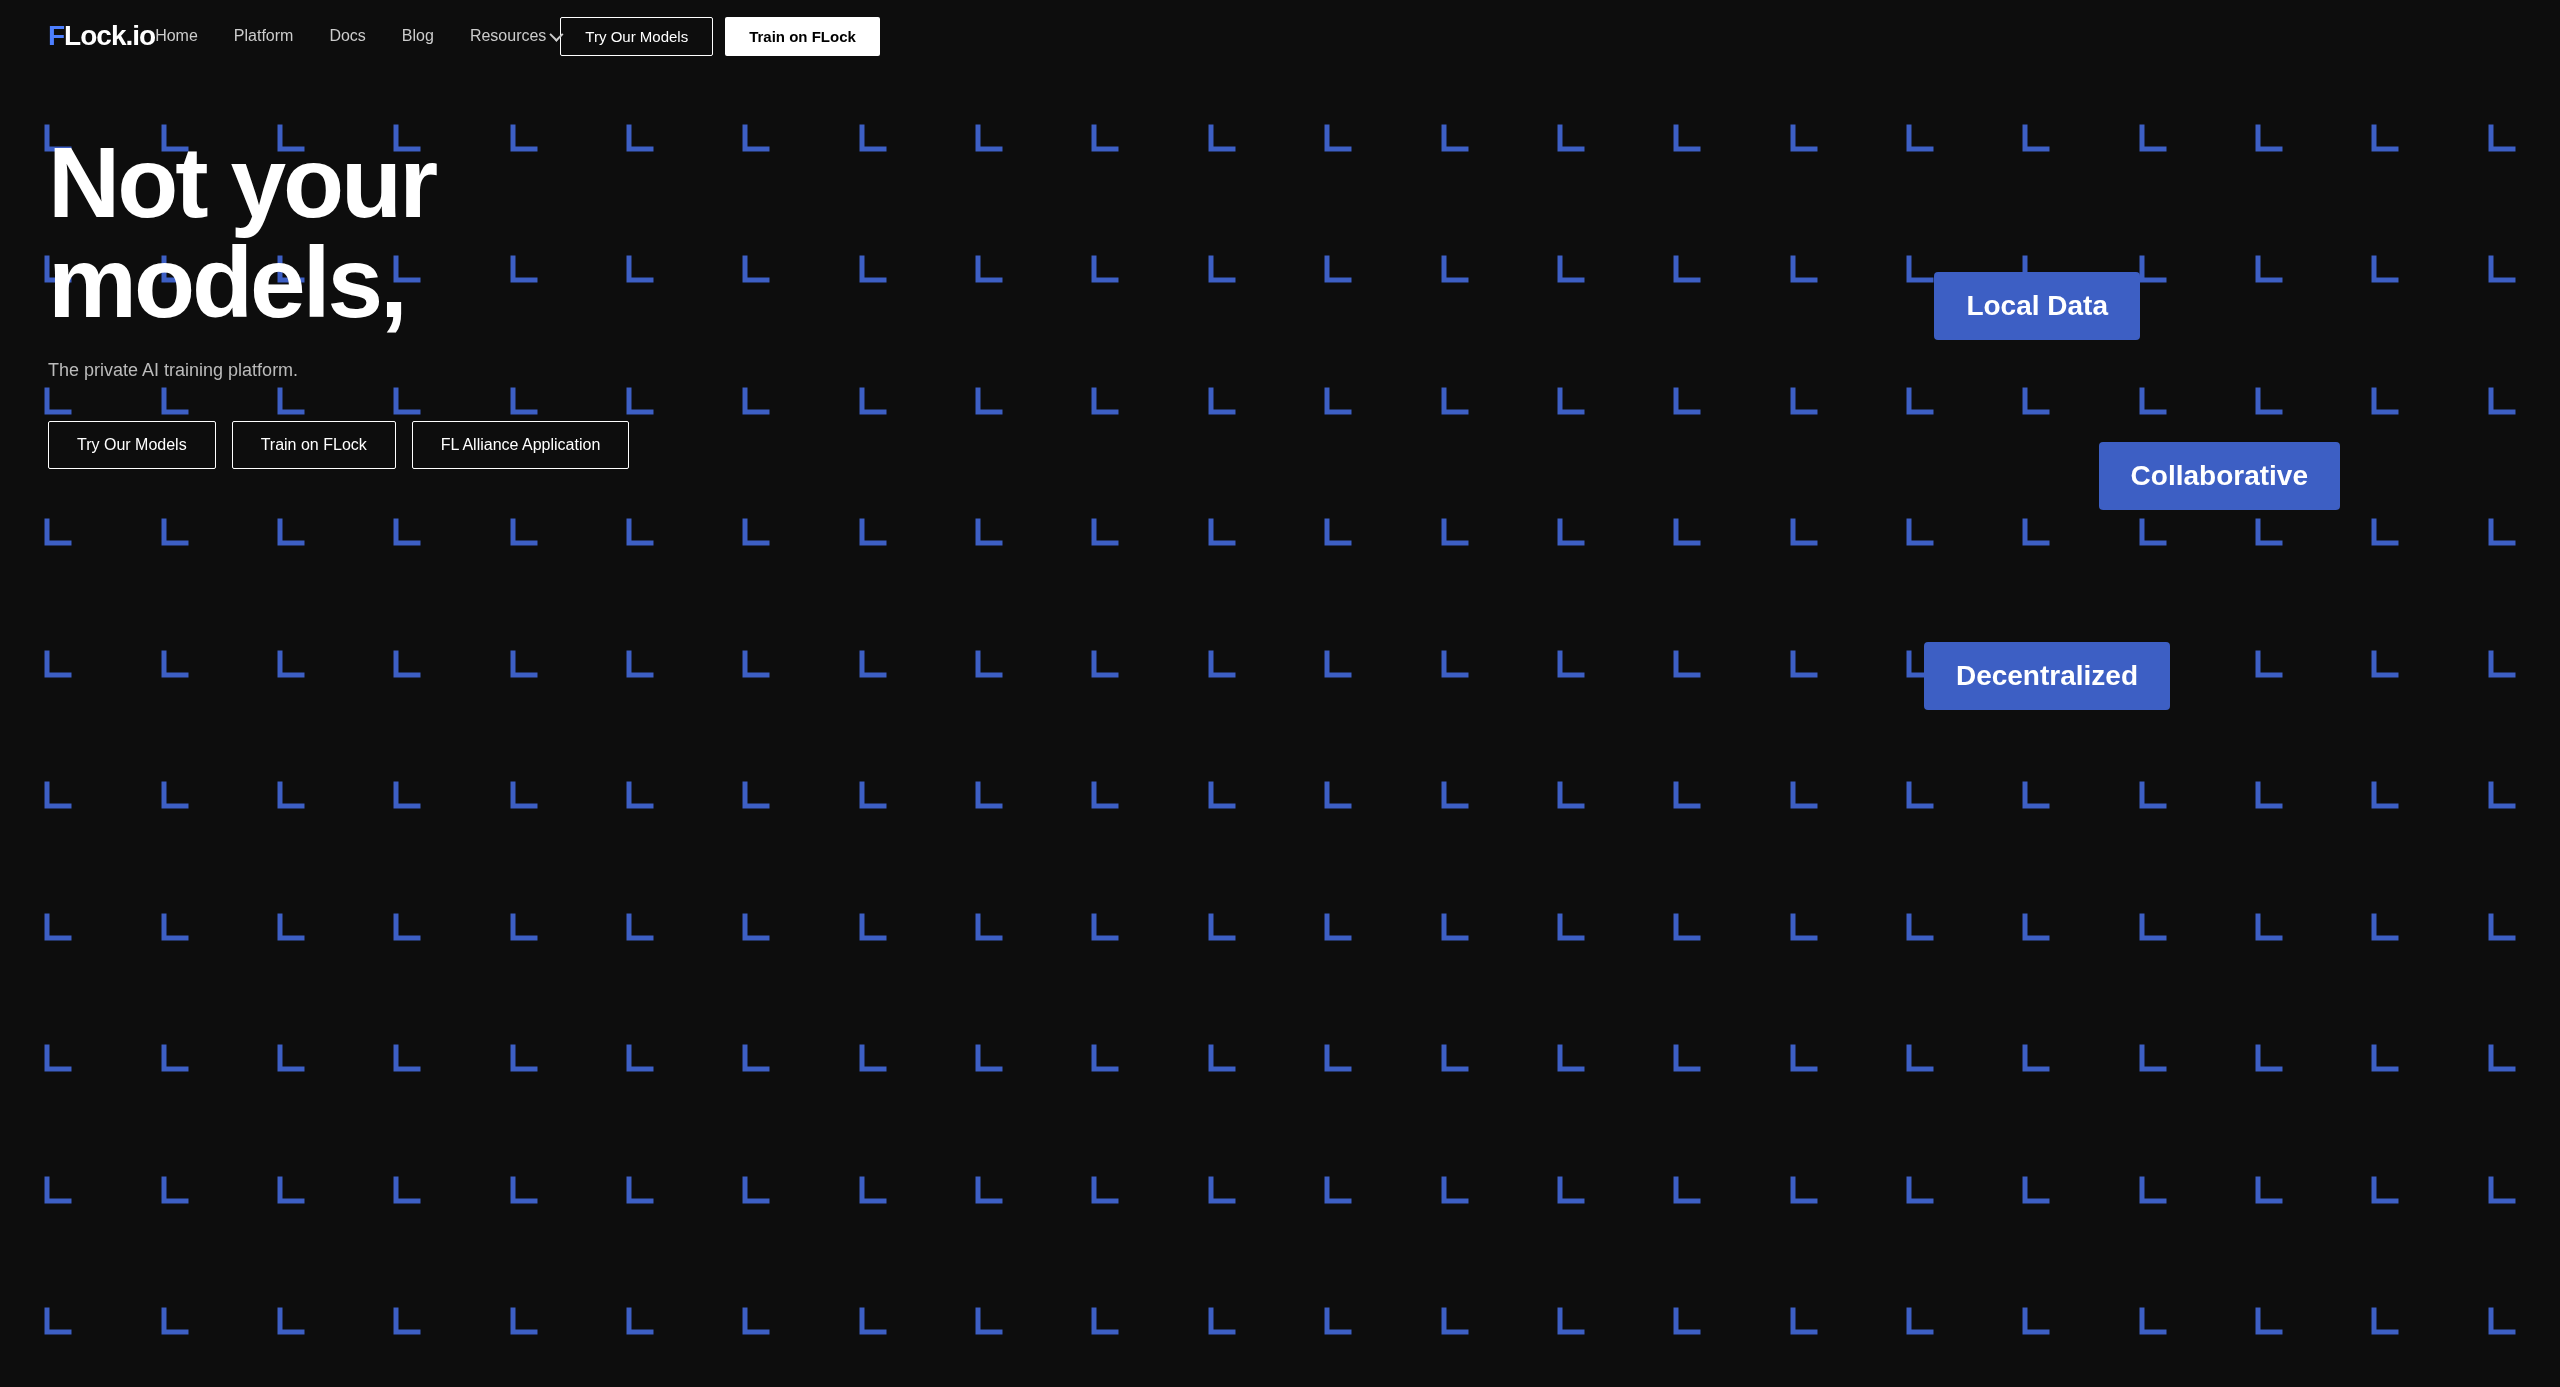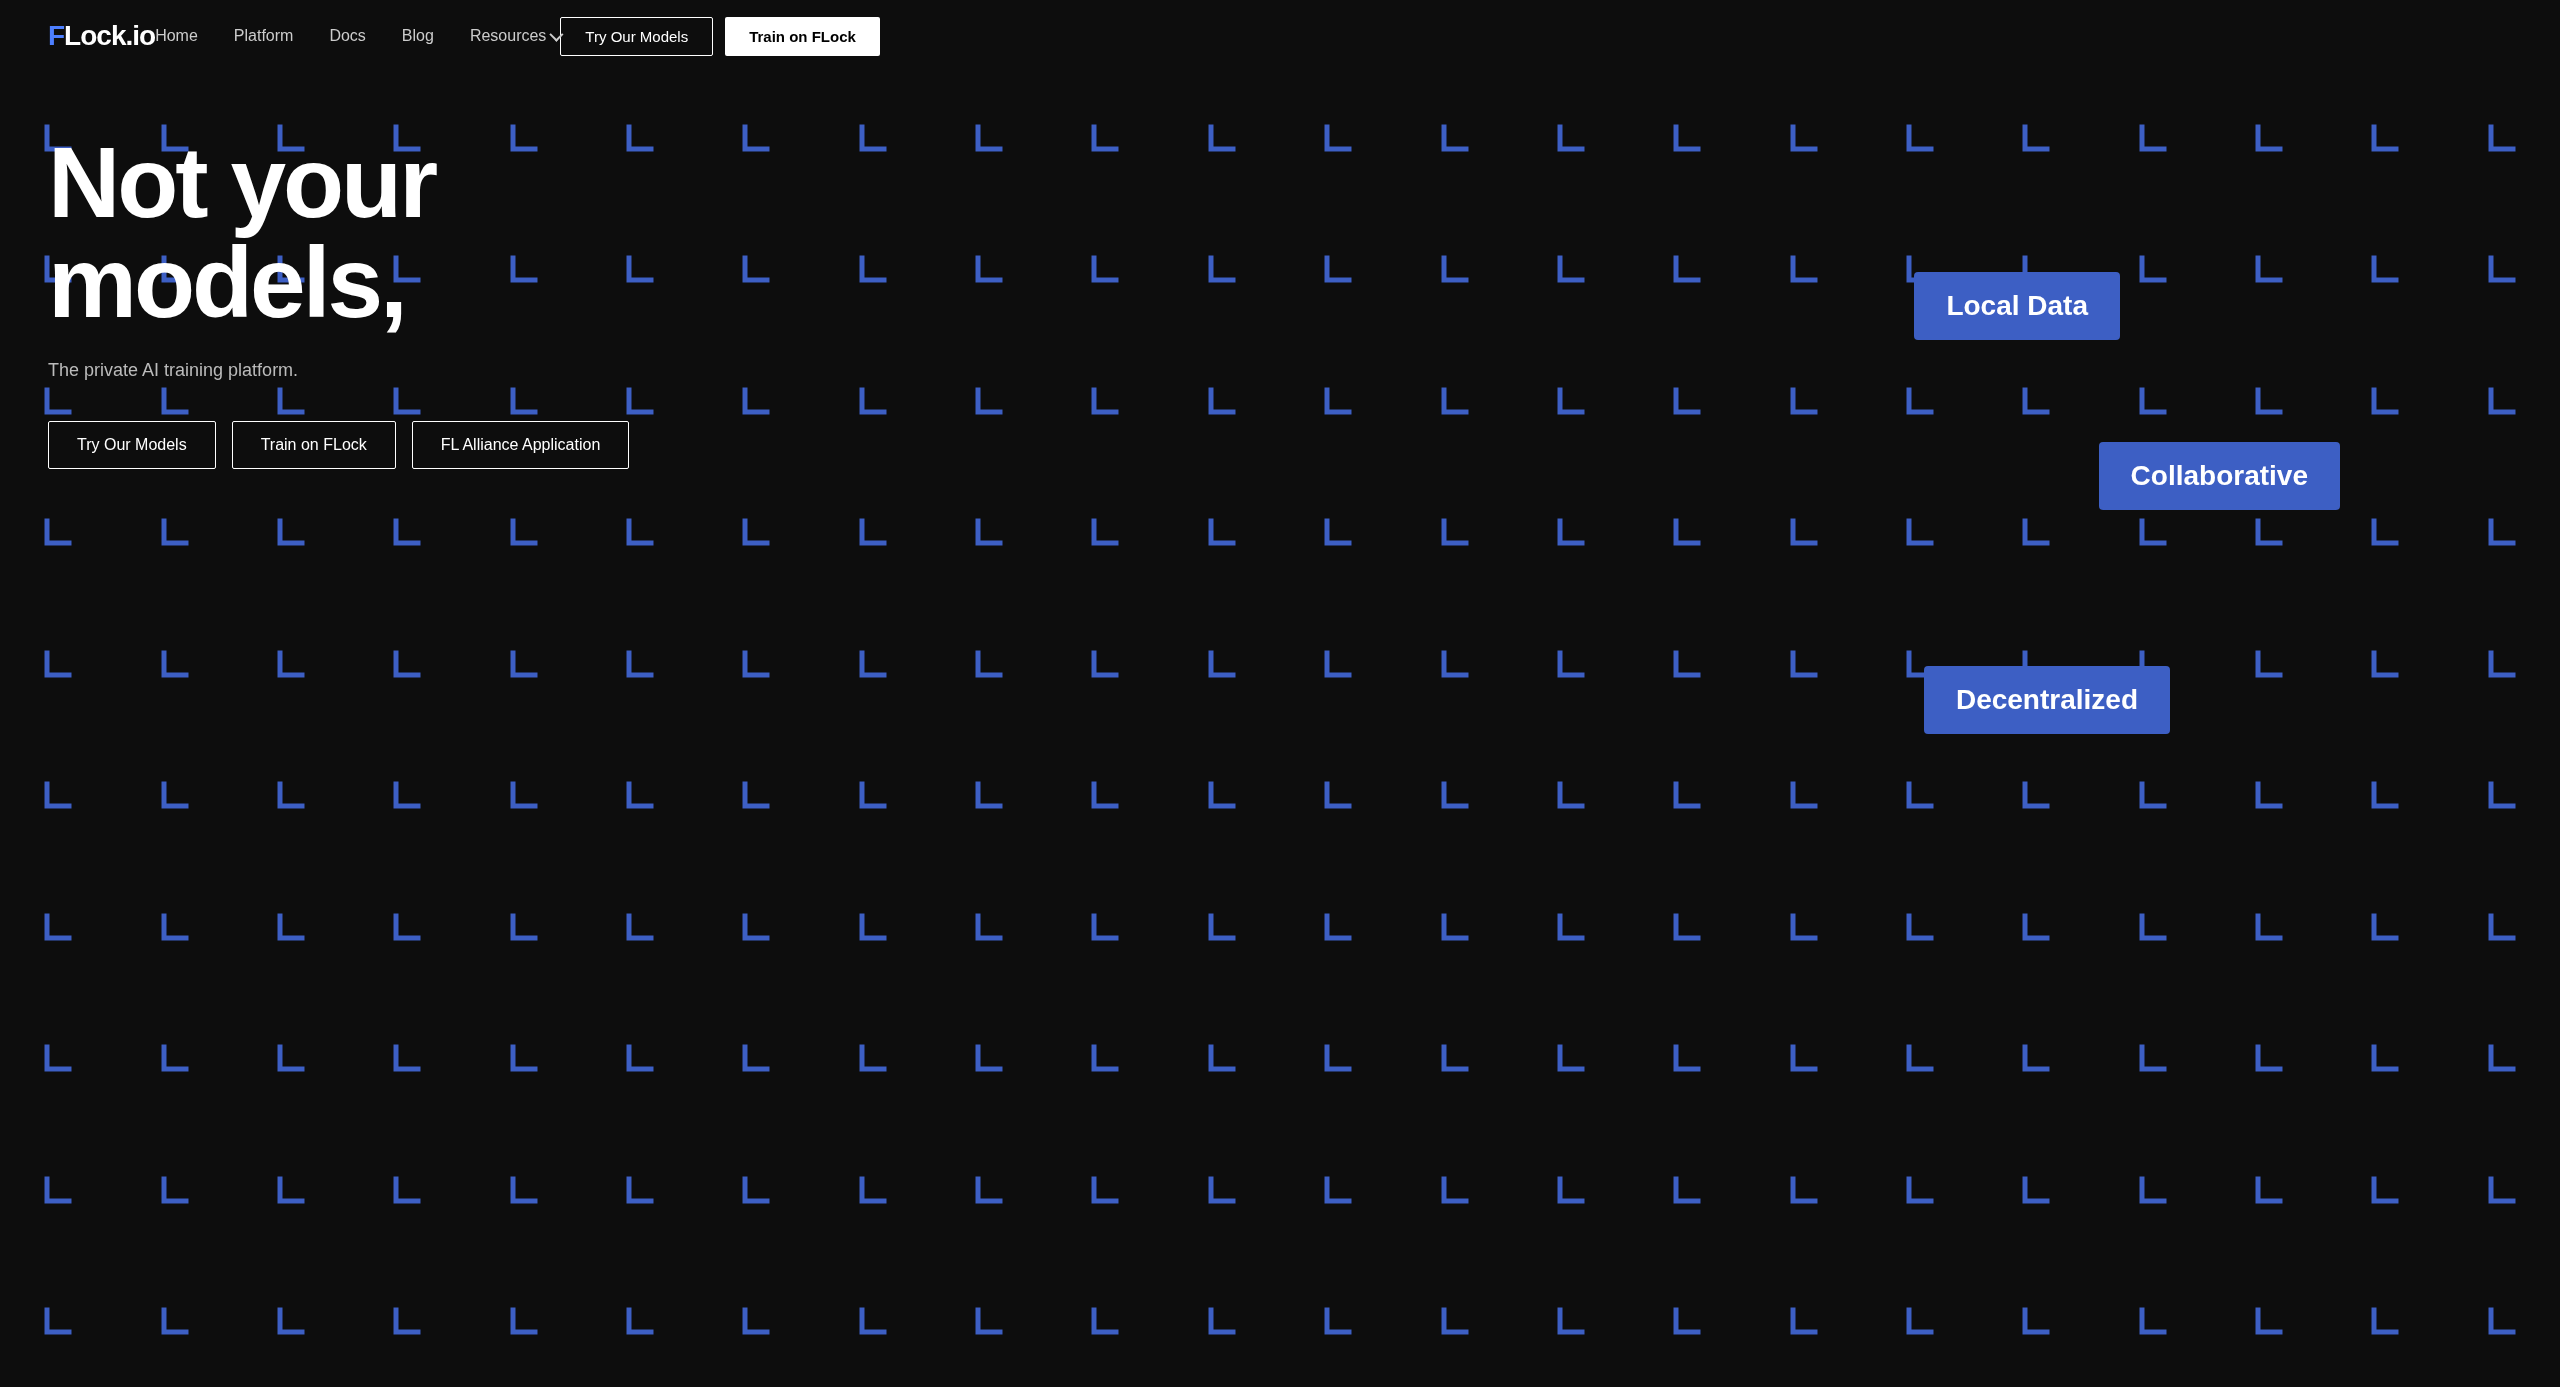--- a/index.html
+++ b/index.html
@@ -161,30 +161,30 @@
       background: #3d5fc4;
       color: #fff;
       font-size: 28px;
       font-weight: 700;
       padding: 18px 32px;
       border-radius: 4px;
     }
 
     .badge-local-data {
       top: 200px;
-      right: 440px;
+      right: 420px;
     }
 
     .badge-collaborative {
       top: 370px;
       right: 220px;
     }
 
     .badge-decentralized {
-      top: 594px;
+      top: 570px;
       right: 390px;
     }
   </style>
 </head>
 <body>
 
 <nav>
   <div class="nav-logo">
     <span>F</span><span style="color:#fff">Lock.io</span>
   </div>

